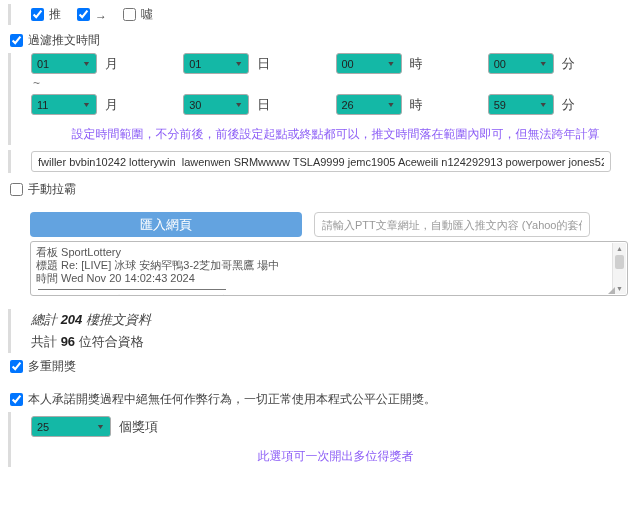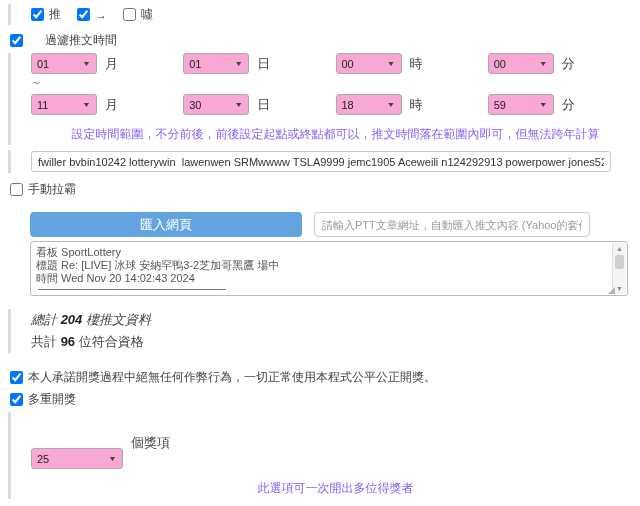--- a/index.html
+++ b/index.html
@@ -6,21 +6,21 @@
   body{width:640px;height:506px;overflow:hidden;
        font-family:"Liberation Sans","DejaVu Sans",sans-serif;
        font-size:12px;color:#333;}
   .page{position:relative;width:640px;height:506px;background:#fff;}
   .row{display:flex;align-items:center;}
   .chkrow{display:flex;align-items:center;margin:6px 0 0 10px;}
   .chk{width:13px;height:13px;margin:0 5px 0 0;flex:none;}
   .lbl{font-size:12px;color:#444;}
   .indent{border-left:3px solid #dcdcdc;margin-left:8px;padding-left:20px;}
   .sel{display:inline-flex;align-items:center;justify-content:space-between;
-       box-sizing:border-box;background:#f9a8d4;border:1px solid #ababab;
+       box-sizing:border-box;background:#14b8a6;border:1px solid #ababab;
        border-radius:3px;height:21px;padding:0 5px;width:66px;
        font-size:11px;color:#222;cursor:default;}
   .sel .car{font-size:9px;color:#444;transform:scaleY(.8);}
   .unit{margin:0 0 0 8px;font-size:13px;color:#444;}
   .timegrid .trow{display:flex;align-items:center;margin-top:4px;}
   .timegrid .cell{display:flex;align-items:center;width:155px;}
   .tilde{color:#777;margin:2px 0 0 2px;}
   .note{color:#8b5cf6;font-size:12px;margin-top:11px;text-align:center;}
   .txtinput{box-sizing:border-box;width:580px;height:21px;border:1px solid #c8c8c8;
        border-radius:3px;font-size:11px;color:#333;padding:0 6px;
@@ -45,40 +45,40 @@
   .sbar{position:absolute;top:1px;right:1px;width:13px;height:51px;
         background:#f4f4f4;border-left:1px solid #e2e2e2;}
   .sbar .ar{height:11px;line-height:11px;text-align:center;font-size:7px;color:#888;}
   .sbar .thumb{position:absolute;top:12px;left:2px;width:9px;height:14px;
         background:#cfcfcf;border-radius:2px;}
   .rhandle{position:absolute;right:15px;bottom:2px;width:0;height:0;
         border-left:7px solid transparent;border-bottom:7px solid #b5b5b5;}
   .statline{padding:2px 0 2px 20px;font-size:13px;color:#444;}
   .statline b{font-weight:bold;color:#222;}
   .prizeblock{margin-top:4px;padding-top:4px;padding-bottom:2px;}
-  .sel-wide{width:92px;margin-top:32px;}
+  .sel-wide{width:80px;}
 </style>
 </head>
 <body>
 
 <div class="page">
 
   <div class="indent" style="margin-top:4px;padding-top:2px;padding-bottom:2px;">
     <div class="row">
       <input type="checkbox" class="chk" checked="" style="">
       <span class="lbl" style="margin-right:16px;">推</span>
       <input type="checkbox" class="chk" checked="" style="">
       <span class="lbl" style="margin-right:16px;">→</span>
       <input type="checkbox" class="chk" style="">
       <span class="lbl">噓</span>
     </div>
   </div>
 
 
-  <div class="chkrow" style="margin-top:7px;gap:17px;">
+  <div class="chkrow" style="margin-top:7px;">
     <input type="checkbox" class="chk" checked="" style="">
     <span class="lbl">過濾推文時間</span>
   </div>
 
   <div class="indent timegrid" style="margin-top:4px;padding-bottom:2px;">
     <div class="trow">
       <div class="cell">
         <div class="sel">
           <span>01</span>
           <span class="car">▼</span>
@@ -118,21 +118,21 @@
       </div>
       <div class="cell">
         <div class="sel">
           <span>30</span>
           <span class="car">▼</span>
         </div>
         <span class="unit">日</span>
       </div>
       <div class="cell">
         <div class="sel">
-          <span>18</span>
+          <span>26</span>
           <span class="car">▼</span>
         </div>
         <span class="unit">時</span>
       </div>
       <div class="cell">
         <div class="sel">
           <span>59</span>
           <span class="car">▼</span>
         </div>
         <span class="unit">分</span>
@@ -184,27 +184,27 @@
     <span>總計</span>
     <b>204</b>
     <span>樓推文資料</span>
   </div>
   <div class="indent statline">
     <span>共計</span>
     <b>96</b>
     <span>位符合資格</span>
   </div>
 
+  <div class="chkrow" style="margin-top:5px;">
+    <input type="checkbox" class="chk" checked="" style="">
+    <span class="lbl">多重開獎</span>
+  </div>
   <div class="chkrow" style="margin-top:16px;">
     <input type="checkbox" class="chk" checked="" style="">
     <span class="lbl">本人承諾開獎過程中絕無任何作弊行為，一切正常使用本程式公平公正開獎。</span>
-  </div>
-  <div class="chkrow" style="margin-top:5px;">
-    <input type="checkbox" class="chk" checked="" style="">
-    <span class="lbl">多重開獎</span>
   </div>
 
   <div class="indent prizeblock">
     <div class="row">
       <div class="sel sel-wide">
         <span>25</span>
         <span class="car">▼</span>
       </div>
       <span class="unit">個獎項</span>
     </div>

